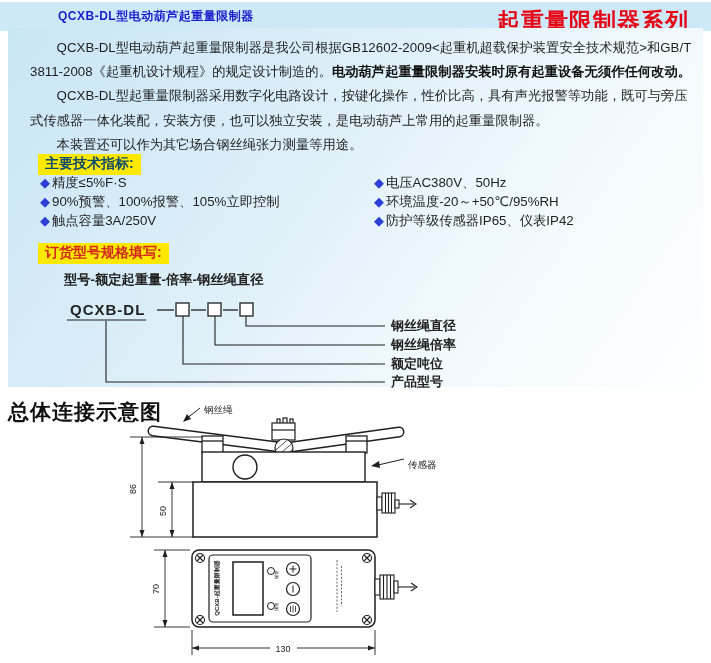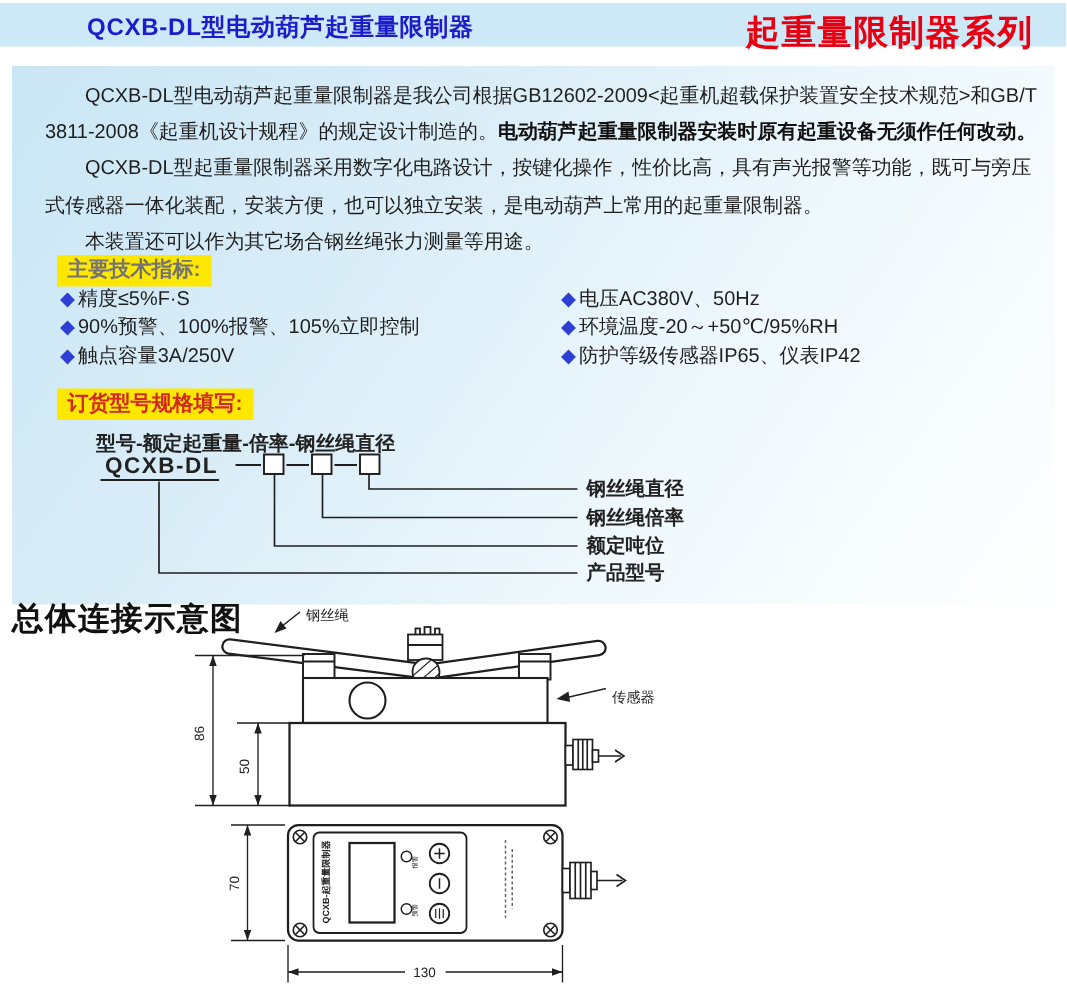--- a/index.html
+++ b/index.html
@@ -1,23 +1,23 @@
 <!DOCTYPE html>
 <html><head>
 <meta charset="utf-8">
 <style>
   html,body{margin:0;padding:0;}
   body{font-family:"Liberation Sans","DejaVu Sans",sans-serif;background:#fff;}
   .page{position:relative;width:711px;height:663px;background:#fff;overflow:hidden;}
 
   .title-band{position:absolute;left:0;top:2px;width:711px;height:29px;background:#cde9f7;}
-  .title-left{position:absolute;left:58px;top:6px;font-size:16px;font-weight:bold;color:#1c1ccd;letter-spacing:.5px;}
+  .title-left{position:absolute;left:58px;top:6px;font-size:12px;font-weight:bold;color:#1c1ccd;letter-spacing:.5px;}
   .title-right{position:absolute;right:22px;top:4px;font-size:23px;font-weight:bold;color:#e60012;letter-spacing:1px;}
 
-  .panel{position:absolute;left:8px;top:44px;width:695px;height:359px;
+  .panel{position:absolute;left:8px;top:28px;width:695px;height:359px;
     background:linear-gradient(125deg,#c9e6f5 0%,#dceef8 38%,#f0f9fd 68%,#feffff 100%);}
 
   .intro{position:absolute;left:22px;top:8px;width:664px;font-size:13.3px;line-height:1.82;color:#1f1f1f;}
   .intro p{margin:0;text-indent:2em;}
   .intro .em{font-weight:bold;color:#111;}
 
   .chip{position:absolute;font-size:14px;font-weight:bold;padding:1px 7px 2px 7px;white-space:nowrap;}
   .chip-specs{left:30px;top:126px;}
   .chip-order{left:30px;top:215px;}
 
@@ -47,21 +47,21 @@
   </div>
 
   <div class="panel">
 
     <div class="intro">
       <p><span>QCXB-DL型电动葫芦起重量限制器是我公司根据GB12602-2009&lt;起重机超载保护装置安全技术规范&gt;和GB/T 3811-2008《起重机设计规程》的规定设计制造的。</span><span class="em">电动葫芦起重量限制器安装时原有起重设备无须作任何改动。</span></p>
       <p>QCXB-DL型起重量限制器采用数字化电路设计，按键化操作，性价比高，具有声光报警等功能，既可与旁压式传感器一体化装配，安装方便，也可以独立安装，是电动葫芦上常用的起重量限制器。</p>
       <p>本装置还可以作为其它场合钢丝绳张力测量等用途。</p>
     </div>
 
-    <span class="chip chip-specs" style="background:#ffe800;color:#737373;">主要技术指标:</span>
+    <span class="chip chip-specs" style="background:#ffe800;color:#0c4a6e;">主要技术指标:</span>
 
     <ul class="bullets bullets-left">
       <li><span class="dia" style="color:#2d3fd4">◆</span><span>精度≤5%F·S</span></li>
       <li><span class="dia" style="color:#2d3fd4">◆</span><span>90%预警、100%报警、105%立即控制</span></li>
       <li><span class="dia" style="color:#2d3fd4">◆</span><span>触点容量3A/250V</span></li>
     </ul>
     <ul class="bullets bullets-right">
       <li><span class="dia" style="color:#2d3fd4">◆</span><span>电压AC380V、50Hz</span></li>
       <li><span class="dia" style="color:#2d3fd4">◆</span><span>环境温度-20～+50℃/95%RH</span></li>
       <li><span class="dia" style="color:#2d3fd4">◆</span><span>防护等级传感器IP65、仪表IP42</span></li>

